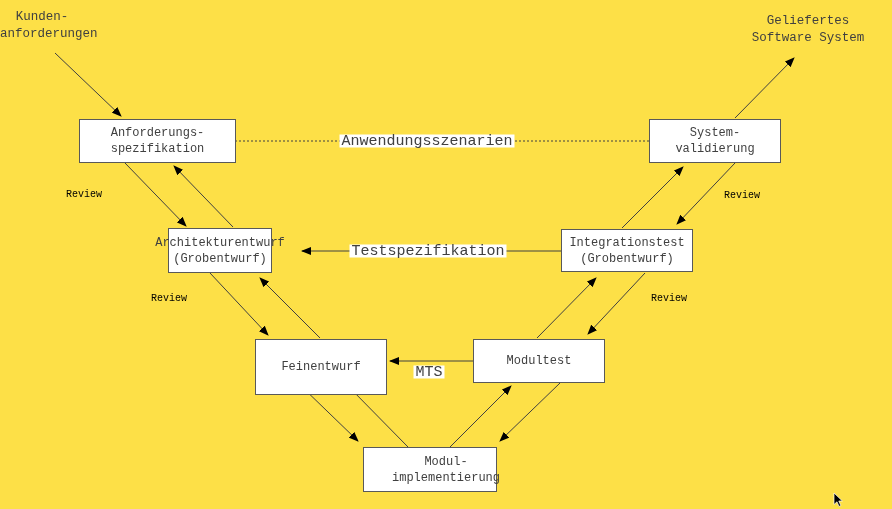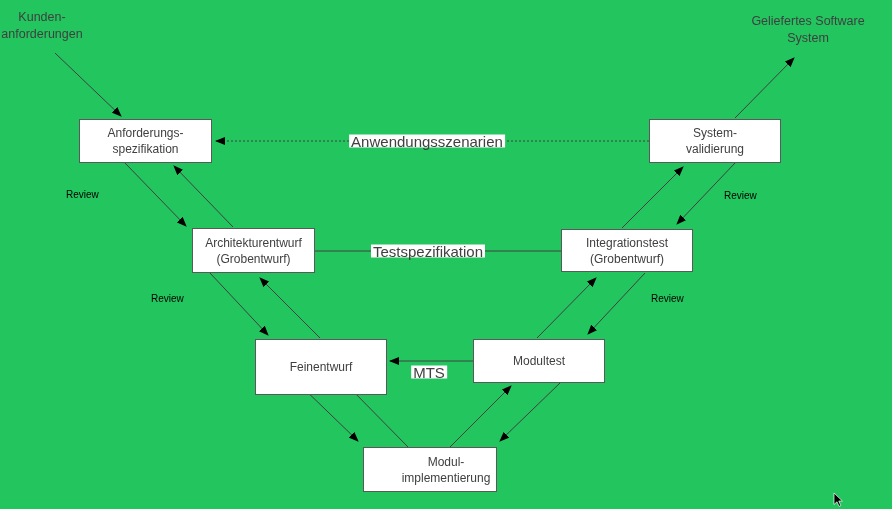--- a/index.html
+++ b/index.html
@@ -1,31 +1,31 @@
 <!DOCTYPE html>
 <html><head>
 <meta charset="utf-8">
 <style>
   html,body{margin:0;padding:0;background:#ffffff;}
   #stage{
-    position:relative;width:892px;height:509px;background:#22c55e;overflow:hidden;
-    font-family:Liberation Sans, sans-serif;
+    position:relative;width:892px;height:509px;background:#fde047;overflow:hidden;
+    font-family:Liberation Mono, monospace;
   }
   #wires{position:absolute;left:0;top:0;z-index:1;}
   .vbox{
     position:absolute;z-index:2;box-sizing:border-box;
     background:#ffffff;border:1.3px solid #595959;
     display:flex;flex-direction:column;justify-content:center;align-items:center;
     font-size:12px;line-height:16px;color:#404040;text-align:center;
   }
   .vbox span{display:block;white-space:nowrap;}
   
-  #box-requirements-spec      {left:79px;  top:119px; width:133px; height:44px;}
+  #box-requirements-spec      {left:79px;  top:119px; width:157px; height:44px;}
   #box-system-validation      {left:649px; top:119px; width:132px; height:44px;}
-  #box-architecture-design    {left:168px; top:228px; width:123px; height:45px;margin-left:24px;}
+  #box-architecture-design    {left:168px; top:228px; width:104px; height:45px;}
   #box-integration-test       {left:561px; top:229px; width:132px; height:43px;align-items:center;}
   #box-detailed-design        {left:255px; top:339px; width:132px; height:56px;}
   #box-module-test            {left:473px; top:339px; width:132px; height:44px;}
   #box-module-implementation  {left:363px; top:447px; width:134px; height:45px;padding-left:32px;}
 
   .ext-label{
     position:absolute;z-index:2;font-size:12.5px;line-height:17px;color:#404040;
     text-align:center;
   }
   #label-customer-requirements{left:0;top:9px;width:84px;}

